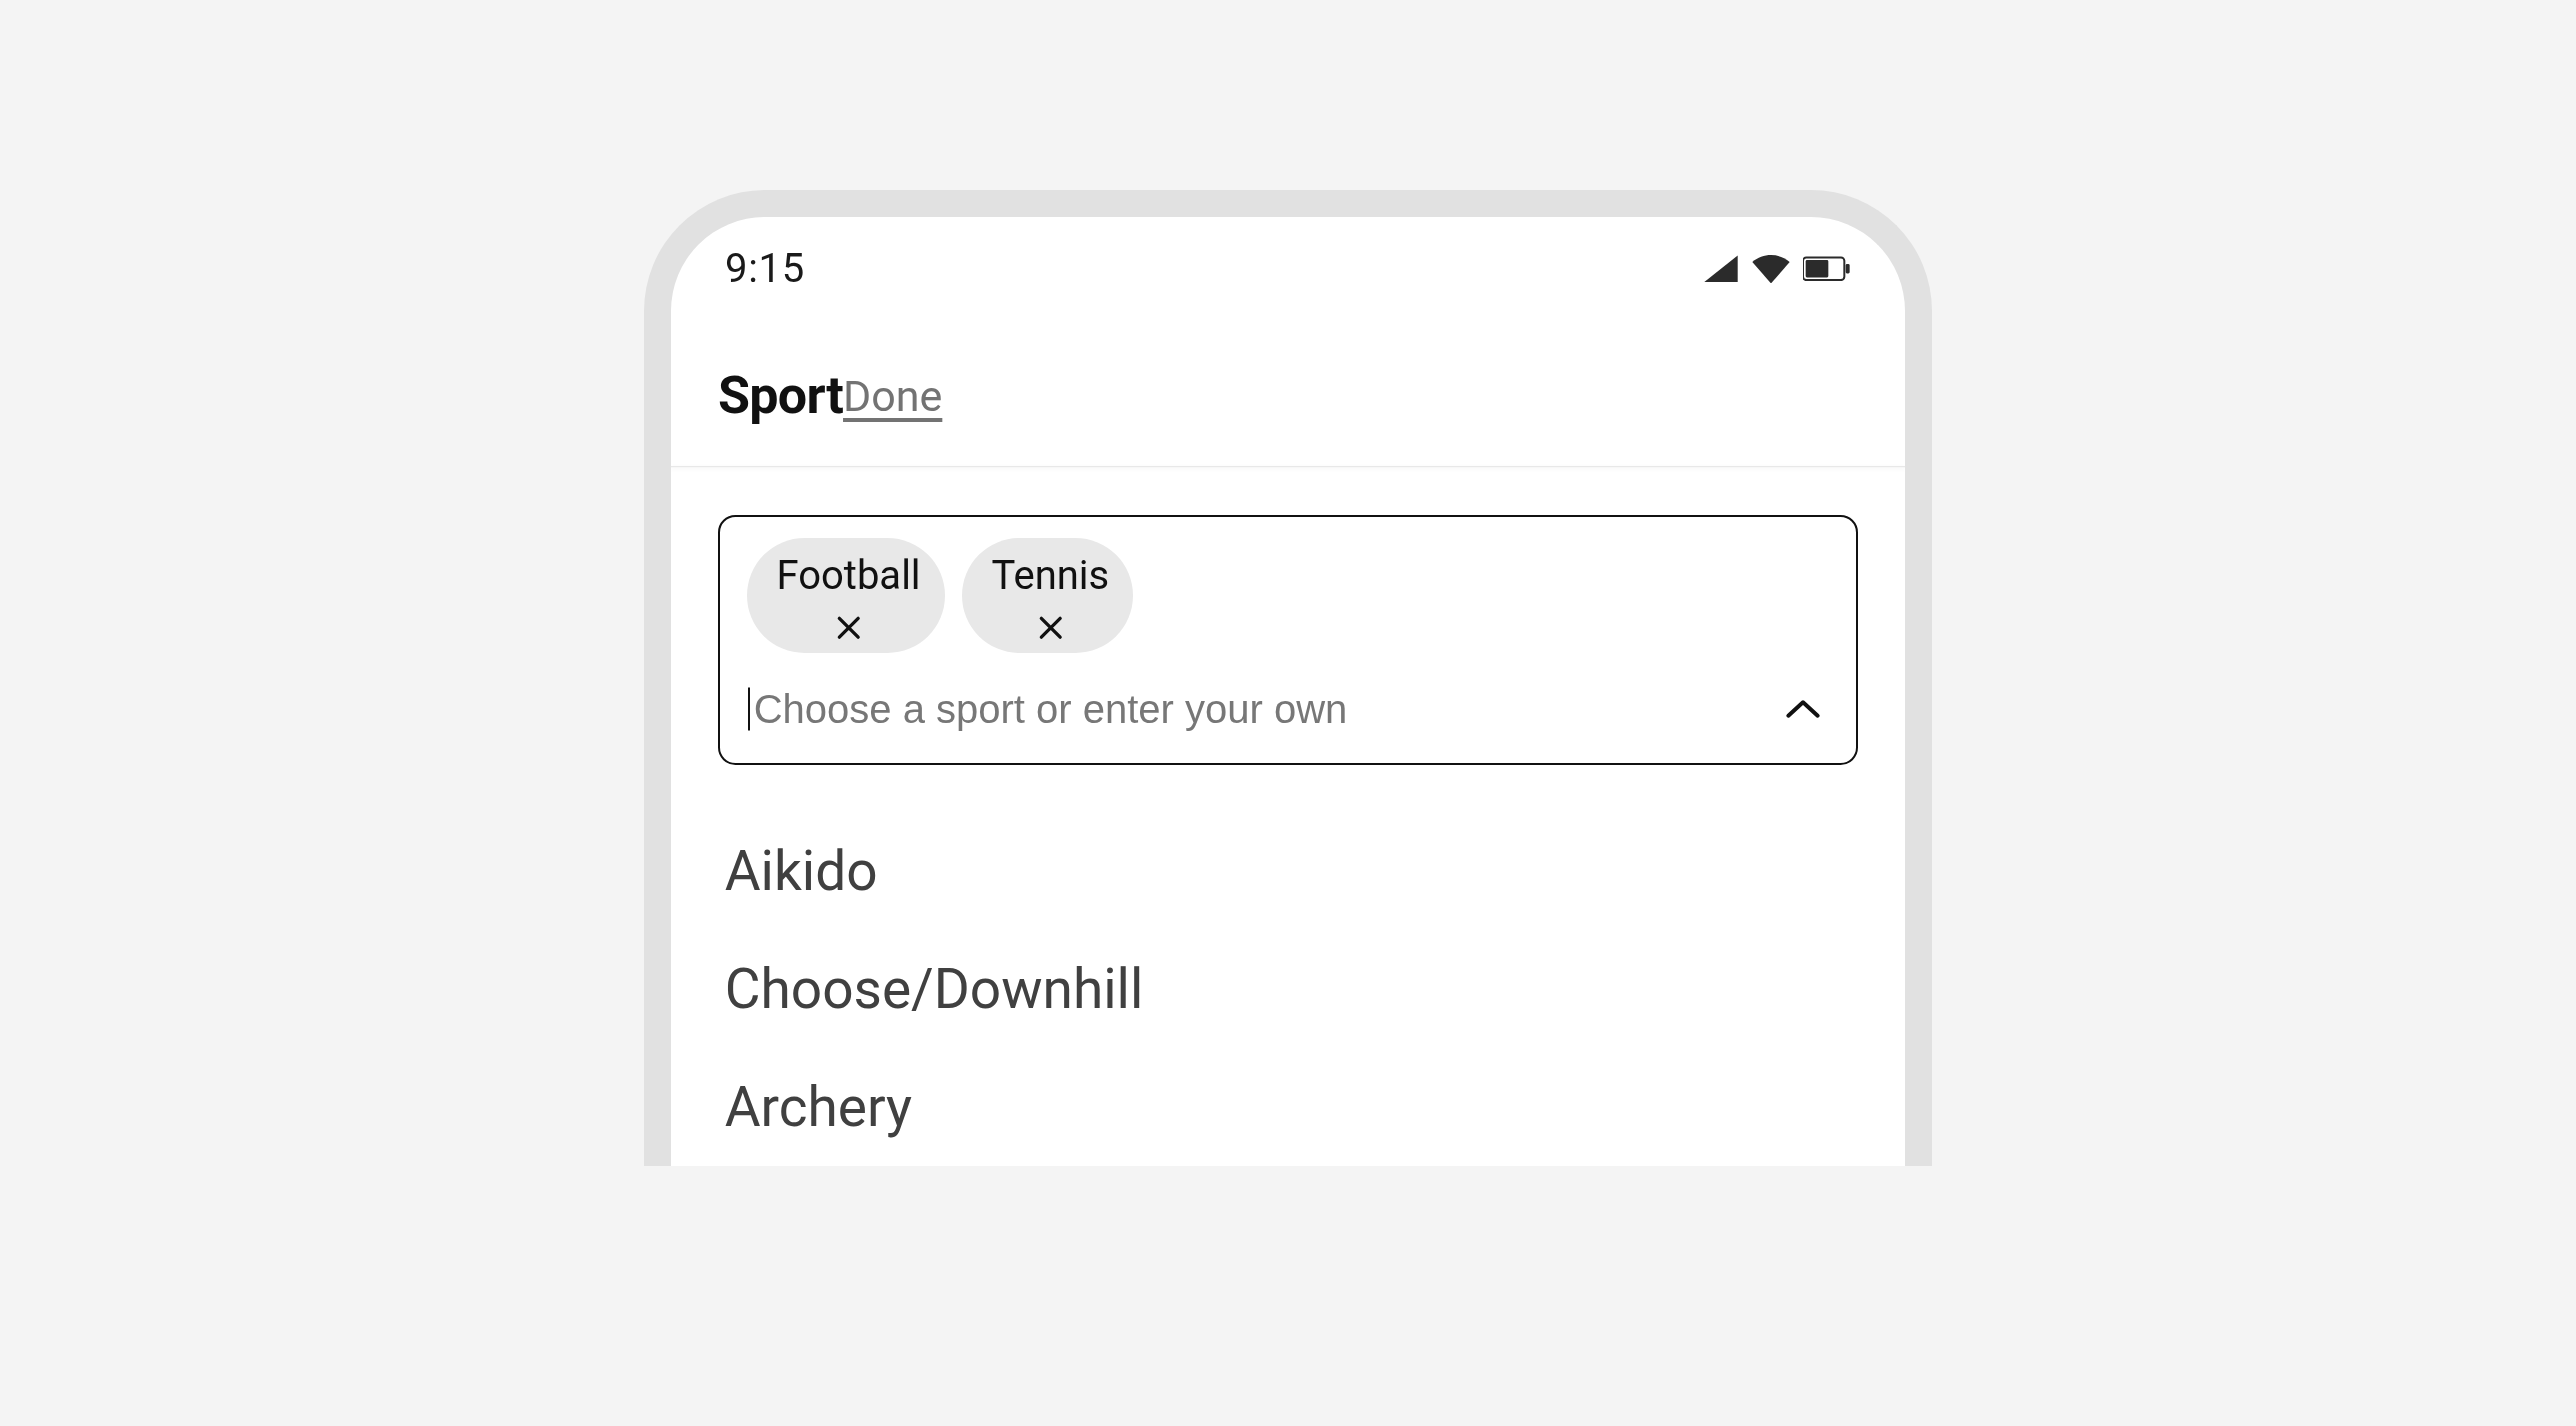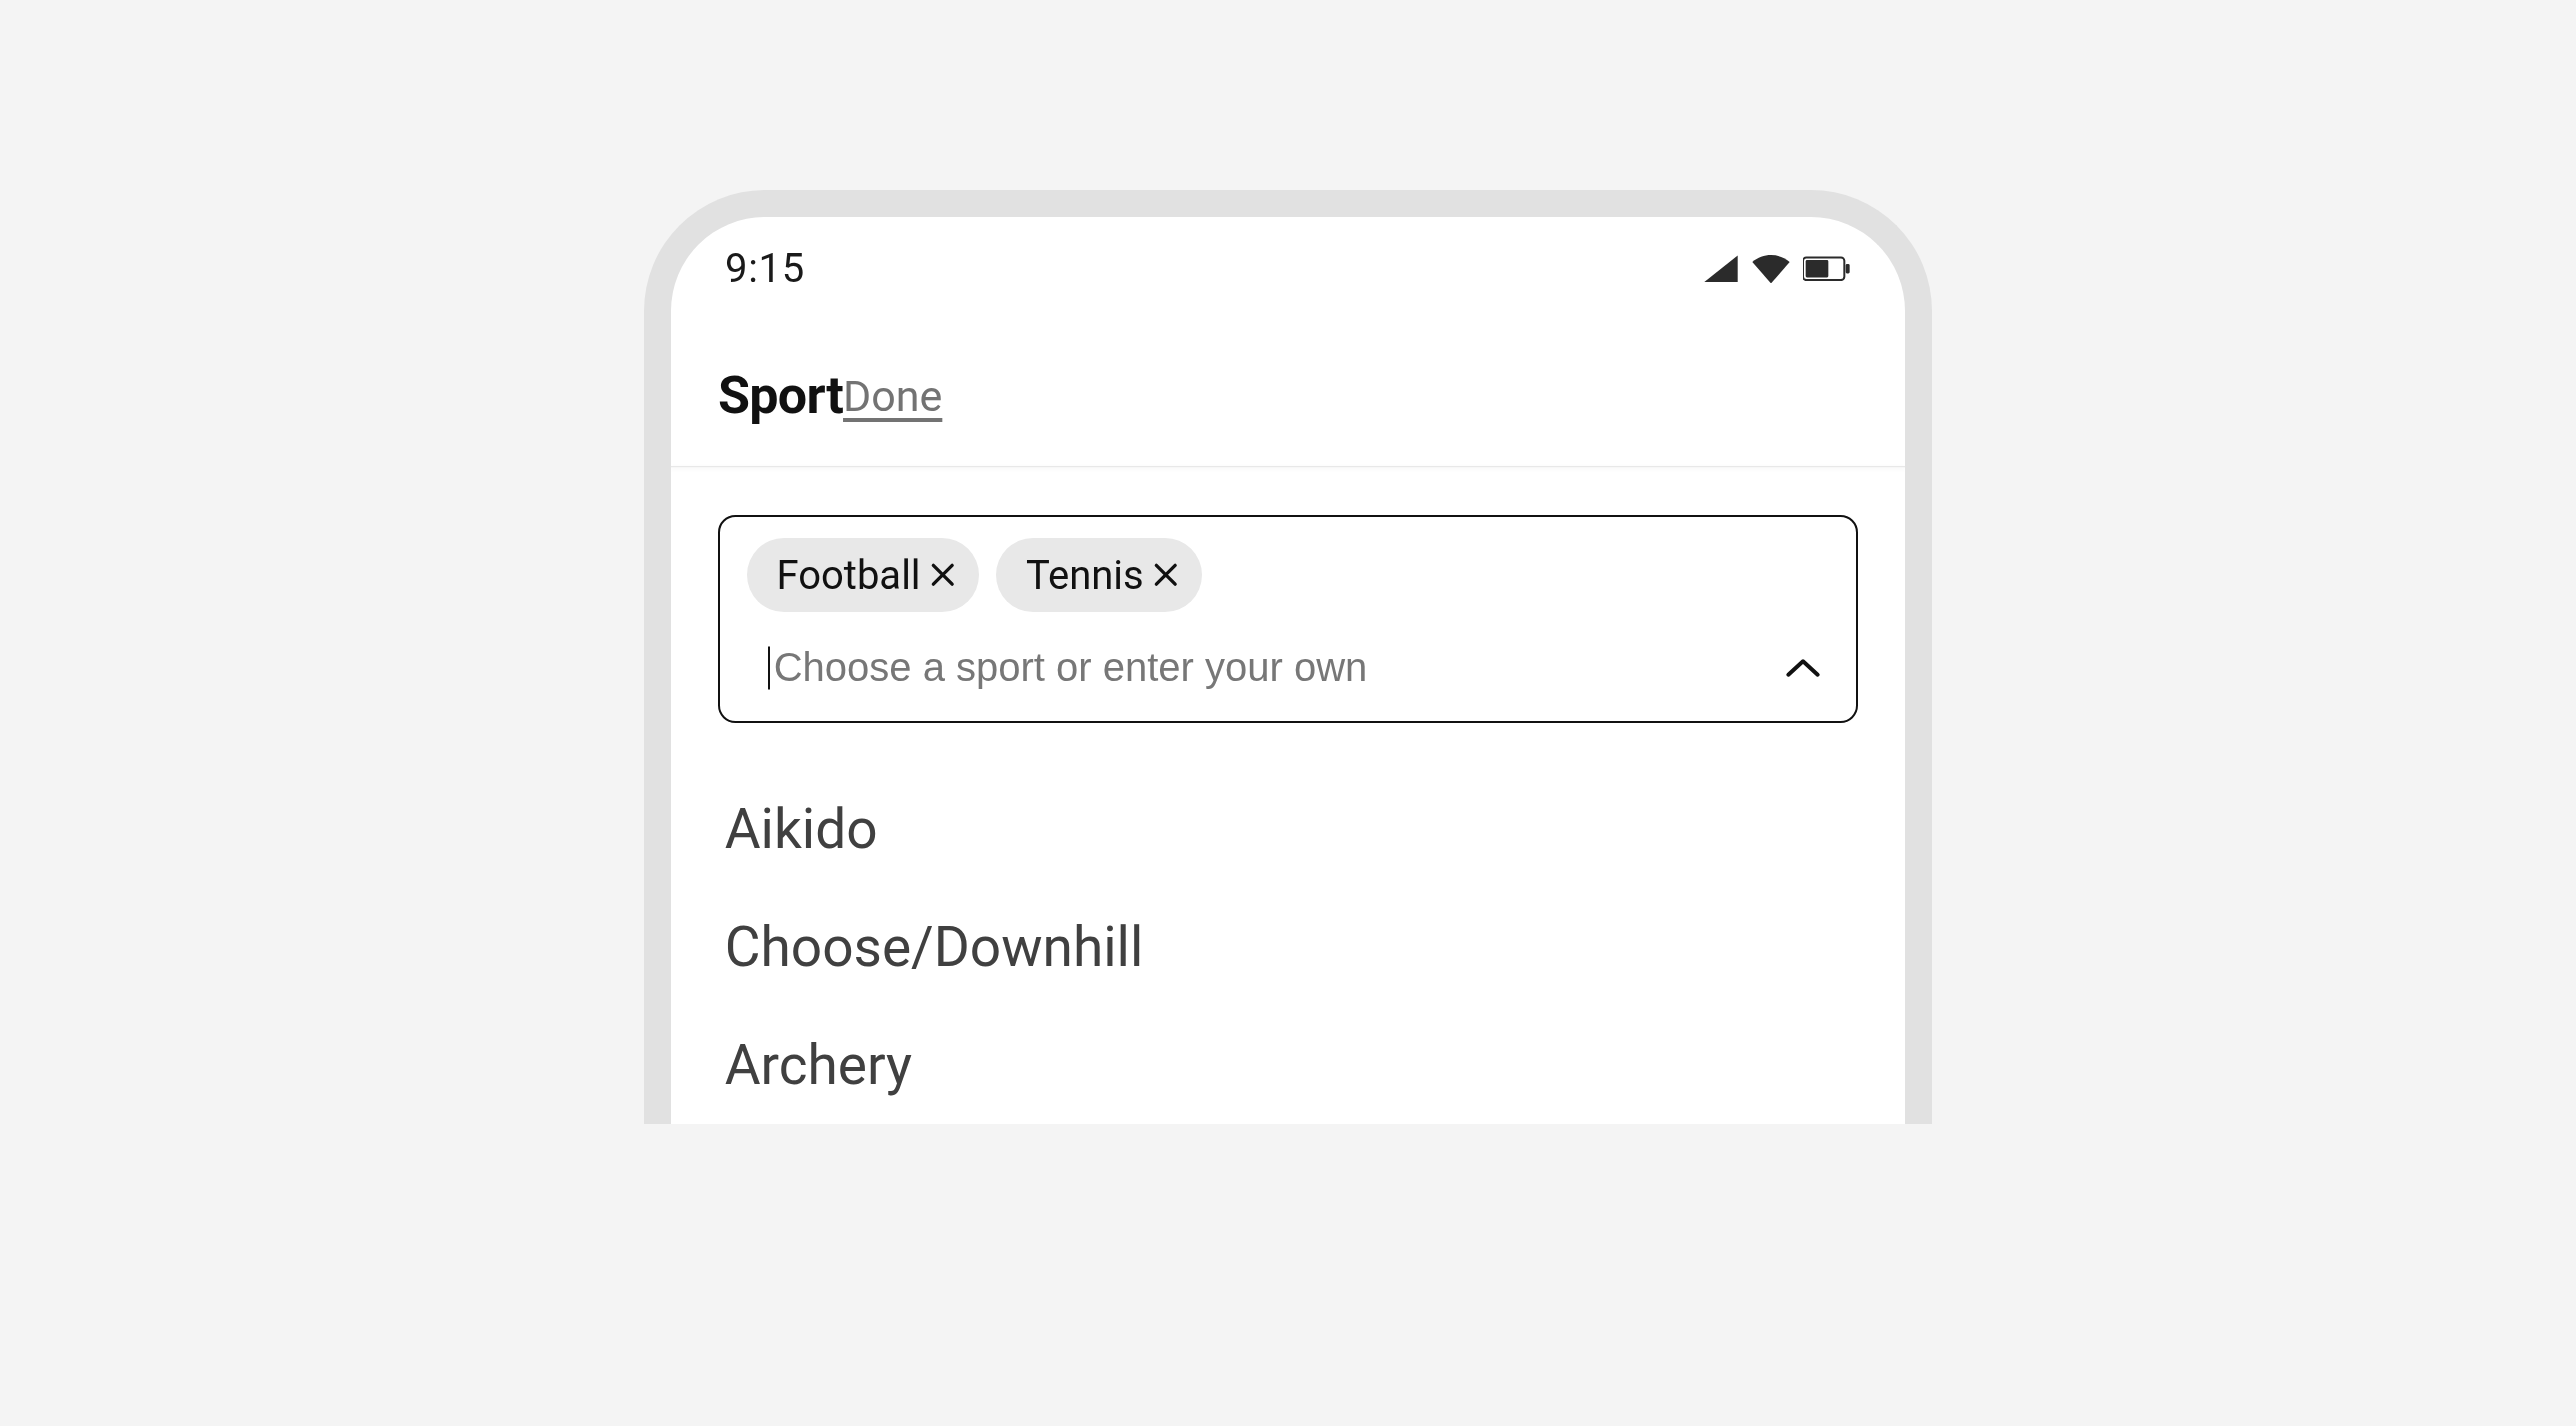--- a/index.html
+++ b/index.html
@@ -87,39 +87,39 @@
     flex-wrap: wrap;
     gap: 17.4px;
     margin-bottom: 29.5px;
   }
   .chip {
     display: inline-flex;
     align-items: center;
     background: #e8e8e8;
     border-radius: 670px;
     padding: 13.4px 24px 13.4px 29.5px;
-    gap: 9px;
-    cursor: pointer;
+    gap: 16px;
+    cursor: pointer;
+    flex-direction: column;
   }
   .chip-label {
     font-size: 40px;
     color: #111;
     font-weight: 400;
   }
   .chip-close {
     display: inline-flex;
     align-items: center;
     justify-content: center;
   }
   .input-row {
     display: flex;
     align-items: center;
     justify-content: space-between;
     gap: 20px;
-    margin-left: 20px;
   }
   .input-wrap {
     position: relative;
     flex: 1;
   }
   .caret {
     position: absolute;
     left: 1.3px;
     top: 50%;
     transform: translateY(-50%);

